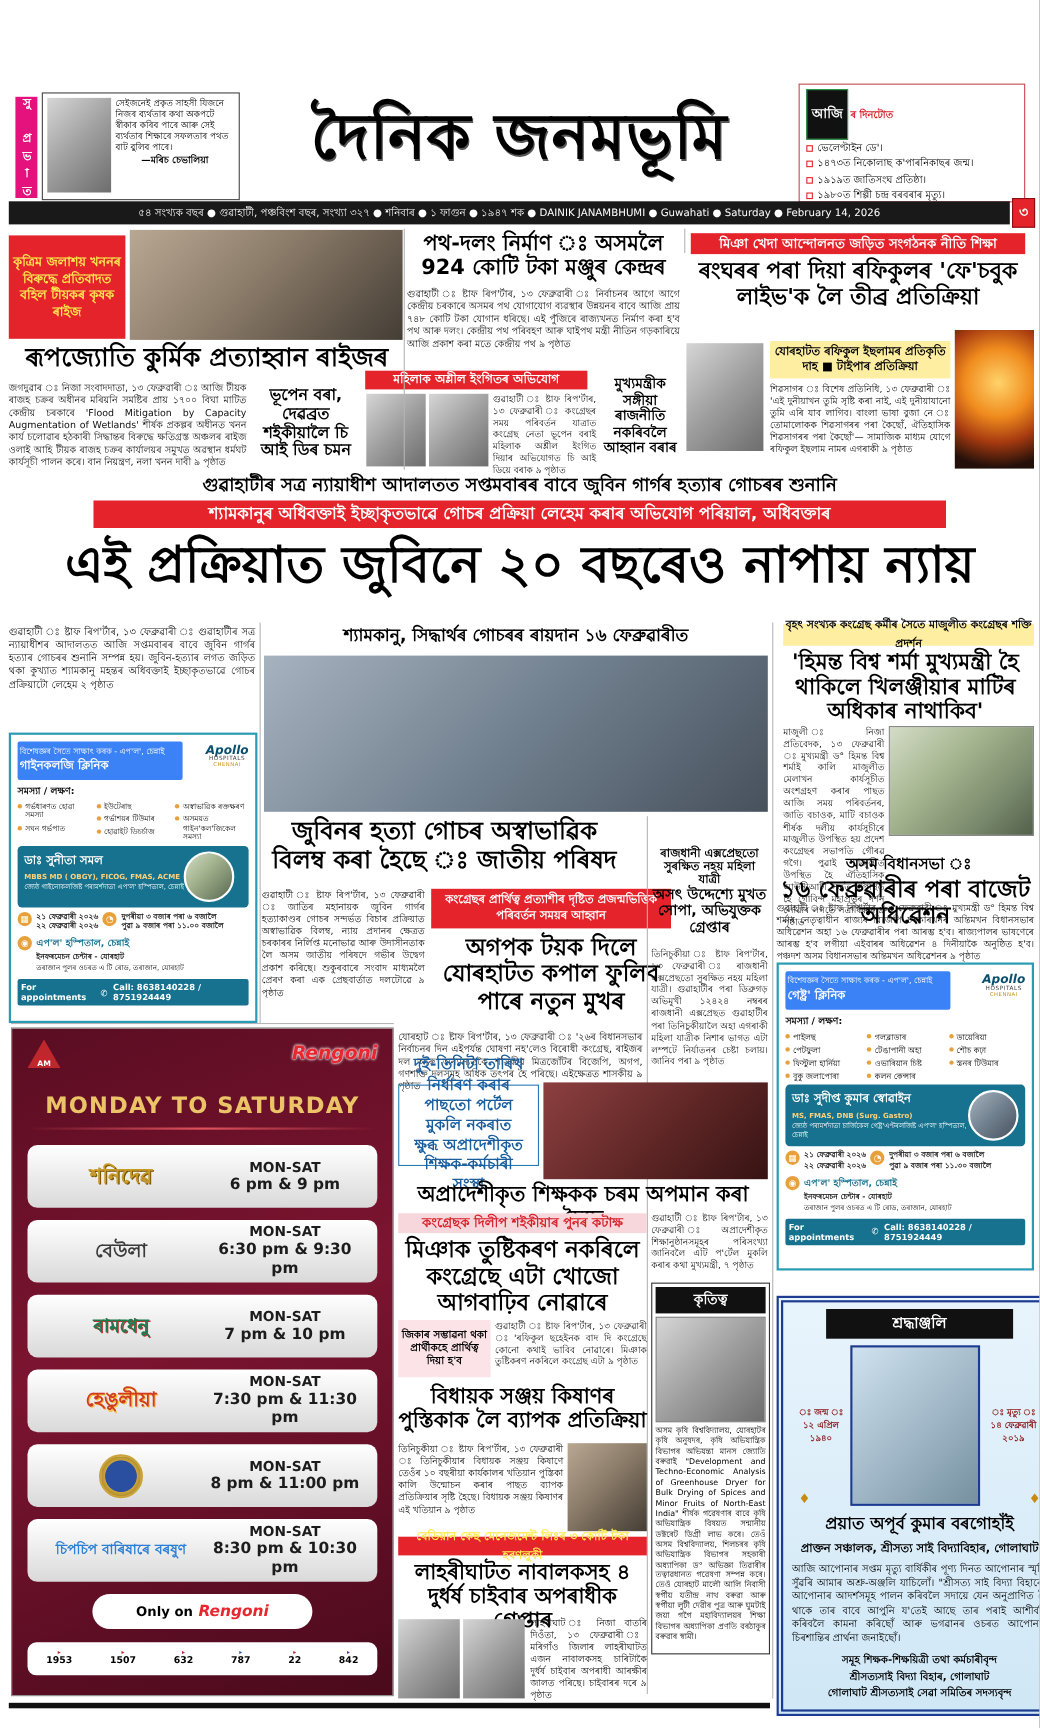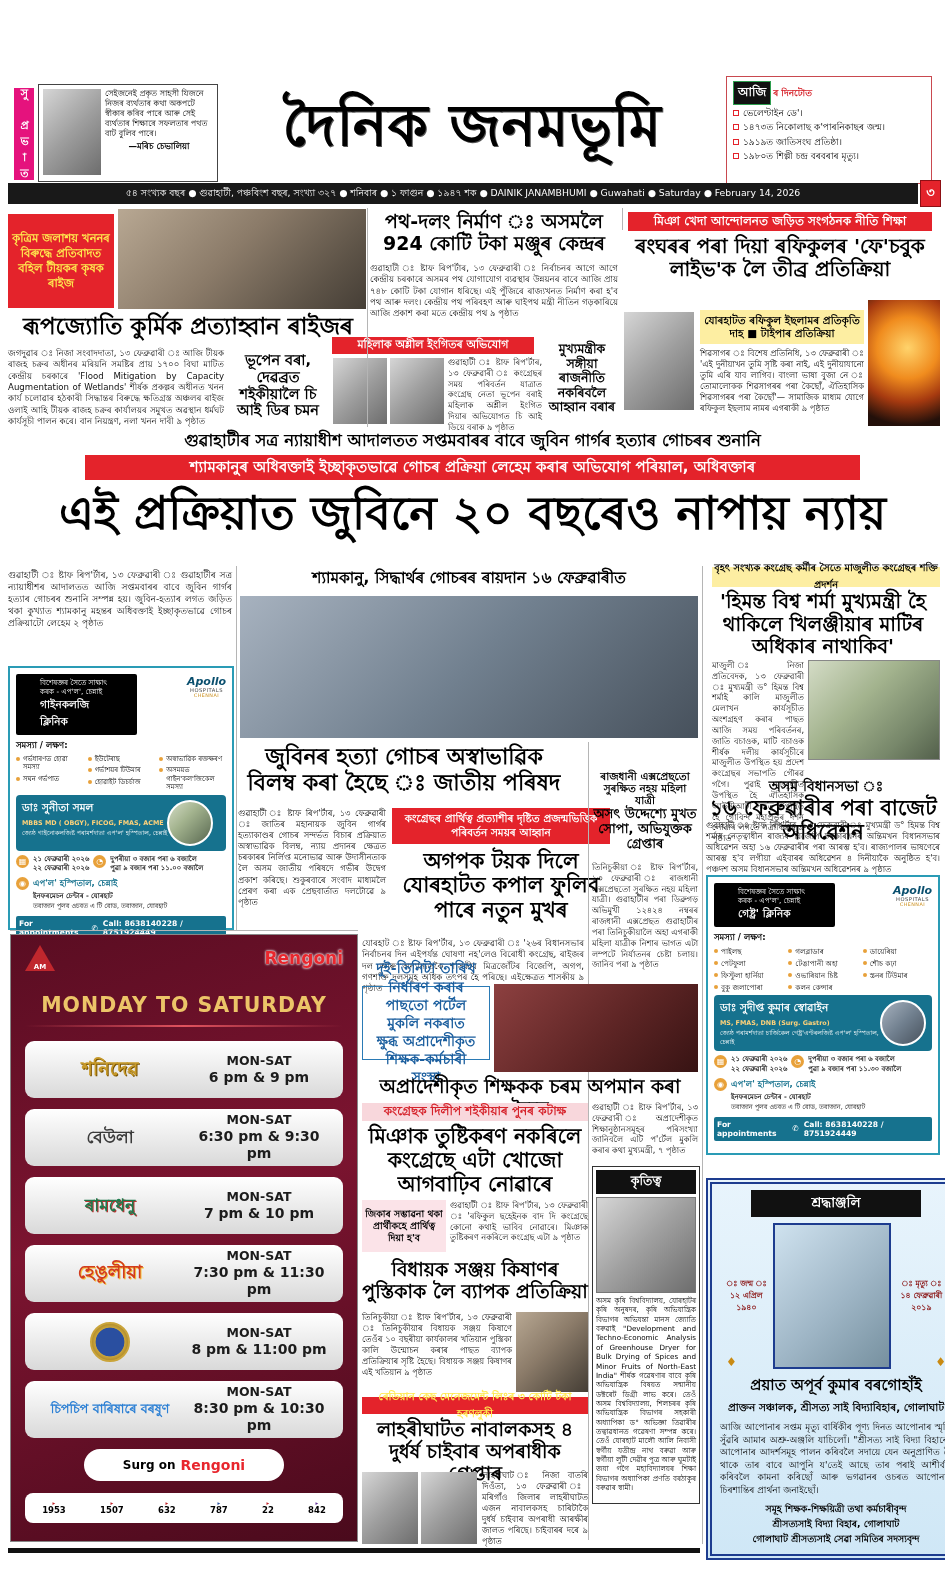--- a/index.html
+++ b/index.html
@@ -18,21 +18,21 @@
 .ph-fire{background:radial-gradient(circle at 55% 38%,#ffd36b,#f08c1e 35%,#a63a10 62%,#23100a 88%)}
 .ph-gray{background:linear-gradient(135deg,#d6d6d6,#9e9e9e 50%,#6d6d6d)}
 .ph-green{background:linear-gradient(135deg,#d4dcc6,#a3b38e 40%,#77876a 75%,#53604b)}
 .ph-maroon{background:linear-gradient(135deg,#8d4040,#5e2525 55%,#371313)}
 .vline{position:absolute;width:1px;background:#b5b5b5}
 .hline{position:absolute;height:1px;background:#b5b5b5}
 .redsq{display:inline-block;width:6px;height:6px;border:1.5px solid #e4232b;margin-right:4px;flex:none;margin-top:2px}
 
 .ap{border:2px solid #2a9bb5;background:#fff;padding:6px;font-size:8px}
 .ap-head{display:flex;justify-content:space-between;align-items:flex-start}
-.ap-headbox{background:#000000;color:#fff;padding:4px 24px;width:121px;border-radius:2px}
+.ap-headbox{background:#3b82f6;color:#fff;padding:4px 2px;width:150px;border-radius:2px}
 .ap-h1{font-size:7.2px;line-height:1.25}
 .ap-h2{font-size:10.5px;font-weight:bold;margin-top:1px}
 .ap-logo{text-align:center;line-height:1.05;padding-top:2px}
 .ap-logo .a1{color:#0a4f6e;font-weight:bold;font-size:11px;font-style:italic}
 .ap-logo .a2{color:#444;font-size:5.2px;letter-spacing:.5px}
 .ap-logo .a3{color:#c98a12;font-size:4.8px;letter-spacing:.5px}
 .ap-symlab{font-weight:bold;font-size:8.5px;margin:4px 0 2px}
 .ap-sym{columns:3;column-gap:5px;font-size:6.8px;line-height:1.25}
 .ap-sym div{display:flex;margin-bottom:3px;break-inside:avoid}
 .ap-dot{width:4px;height:4px;border-radius:50%;background:#e8a13a;margin:2px 3px 0 0;flex:none}
@@ -43,21 +43,21 @@
 .ap-docphoto{width:46px;height:46px;border-radius:50%;border:2px solid #fff;flex:none}
 .ap-row{display:flex;align-items:flex-start;margin-top:4px;gap:4px}
 .ap-ico{width:13px;height:13px;border-radius:50%;background:#e8a13a;color:#fff;font-size:8px;display:flex;align-items:center;justify-content:center;flex:none}
 .ap-sm{font-size:6.8px;line-height:1.35;font-weight:bold;color:#222}
 .ap-loc1{font-size:8.5px;font-weight:bold;color:#16728e}
 .ap-foot{background:#16728e;color:#fff;font-size:7.6px;font-weight:bold;display:flex;align-items:center;justify-content:center;gap:5px;padding:3px;border-radius:2px;margin-top:4px}
 
 .rg{background:linear-gradient(160deg,#5a0d22,#7c1430 45%,#4a0a1c);border:1px solid #888;padding:10px 14px;color:#fff}
 .rg-top{display:flex;justify-content:space-between;align-items:center}
 .rg-am{width:30px;height:26px;background:#c0272d;clip-path:polygon(50% 0,100% 100%,0 100%);display:flex;align-items:flex-end;justify-content:center;font-size:7px;font-weight:bold}
-.rg-brand{color:#e8262d;font-weight:bold;font-size:17px;text-shadow:0 0 2px #fff,0 0 3px #fff}
+.rg-brand{color:#e8262d;font-weight:bold;font-style:italic;font-size:17px;text-shadow:0 0 2px #fff,0 0 3px #fff}
 .rg-title{color:#ecc468;font-size:20.5px;font-weight:bold;text-align:center;letter-spacing:1px;margin:22px 0 8px}
 .rg-div{height:2px;background:linear-gradient(90deg,transparent,#e0535e,transparent);margin-bottom:14px}
 .rg-row{background:linear-gradient(#ffffff,#d9d9d9);border-radius:9px;height:57px;display:flex;align-items:center;margin-bottom:11px;padding:0 10px}
 .rg-name{width:150px;text-align:center;font-weight:bold;font-size:15px}
 .rg-time{flex:1;text-align:center;color:#1c1c1c;line-height:1.25}
 .rg-days{font-size:12.5px;font-weight:bold}
 .rg-hr{font-size:14px;font-weight:bold}
 .rg-emblem{width:40px;height:40px;border-radius:50%;margin:0 auto;background:radial-gradient(circle,#2a4fa0 55%,#caa43a 58%,#7a5b14);border:2px solid #caa43a}
 .rg-pill{background:#fff;border-radius:17px;width:200px;margin:6px auto 12px;height:32px;display:flex;align-items:center;justify-content:center;gap:5px}
 .rg-only{color:#000;font-weight:bold;font-size:12px}
@@ -79,21 +79,21 @@
   <div class="abs" style="left:38px;top:84px;width:180px;height:98px;border:1px solid #444;padding:4px;display:flex;gap:4px">
     <div class="ph-gray" style="width:58px;height:86px;flex:none"></div>
     <div style="font-size:8px;line-height:1.25">
       <span>সেইজনেই প্ৰকৃত সাহসী যিজনে নিজৰ ব্যৰ্থতাৰ কথা অকপটে স্বীকাৰ কৰিব পাৰে আৰু সেই ব্যৰ্থতাৰ শিক্ষাৰে সফলতাৰ পথত বাট বুলিব পাৰে।</span>
       <div class="b ctr" style="font-size:8.5px;margin-top:2px">—মৰিচ চেভালিয়া</div>
     </div>
   </div>
   <div class="abs hl ctr" style="left:222px;top:92px;width:500px;font-size:57px;font-weight:900;letter-spacing:1px;text-shadow:1px 1px 0 #555">দৈনিক জনমভূমি</div>
   <div class="abs" style="left:726px;top:76px;width:206px;height:108px;border:1px solid #c9494f;padding:4px 6px;background:#fff">
     <div style="display:flex;align-items:baseline;gap:2px;margin-bottom:3px">
-      <span style="background:#111;color:#fff;font-weight:bold;font-size:12px;padding:1px 4px;border:1.5px solid #2e9e4f">আজি</span>
+      <span style="background:#111;color:#fff;font-weight:bold;font-size:12px;padding:12px 4px;border:1.5px solid #2e9e4f">আজি</span>
       <span style="color:#d6232b;font-size:9px;font-weight:bold">ৰ দিনটোত</span>
     </div>
     <div style="display:flex;font-size:9px;line-height:1.25;margin-bottom:3px">
         <span class="redsq"></span>
         <span>ভেলেণ্টাইন ডে'।</span>
       </div>
     <div style="display:flex;font-size:9px;line-height:1.25;margin-bottom:3px">
         <span class="redsq"></span>
         <span>১৪৭৩ত নিকোলাছ ক'পাৰনিকাছৰ জন্ম।</span>
       </div>
@@ -372,21 +372,21 @@
         </div>
     </div>
     <div class="rg-row">
       <div class="rg-name" style="color:#2b7fd4;font-size:12.5px">চিপচিপ বাৰিষাৰে বৰষুণ</div>
       <div class="rg-time">
           <div class="rg-days">MON-SAT</div>
           <div class="rg-hr">8:30 pm &amp; 10:30 pm</div>
         </div>
     </div>
     <div class="rg-pill">
-      <span class="rg-only">Surg on</span>
+      <span class="rg-only">Only on</span>
       <span class="rg-brand" style="font-size:14px;text-shadow:none">Rengoni</span>
     </div>
     <div class="rg-ch">
       <span class="rg-chn"><i>▸</i><span>1953</span></span>
       <span class="rg-chn"><i>▸</i><span>1507</span></span>
       <span class="rg-chn"><i>▸</i><span>632</span></span>
       <span class="rg-chn"><i style="color:#2b54a3">▸</i><span>787</span></span>
       <span class="rg-chn"><i>▸</i><span>22</span></span>
       <span class="rg-chn"><i style="color:#6a3b9c">▸</i><span>842</span></span>
     </div>

